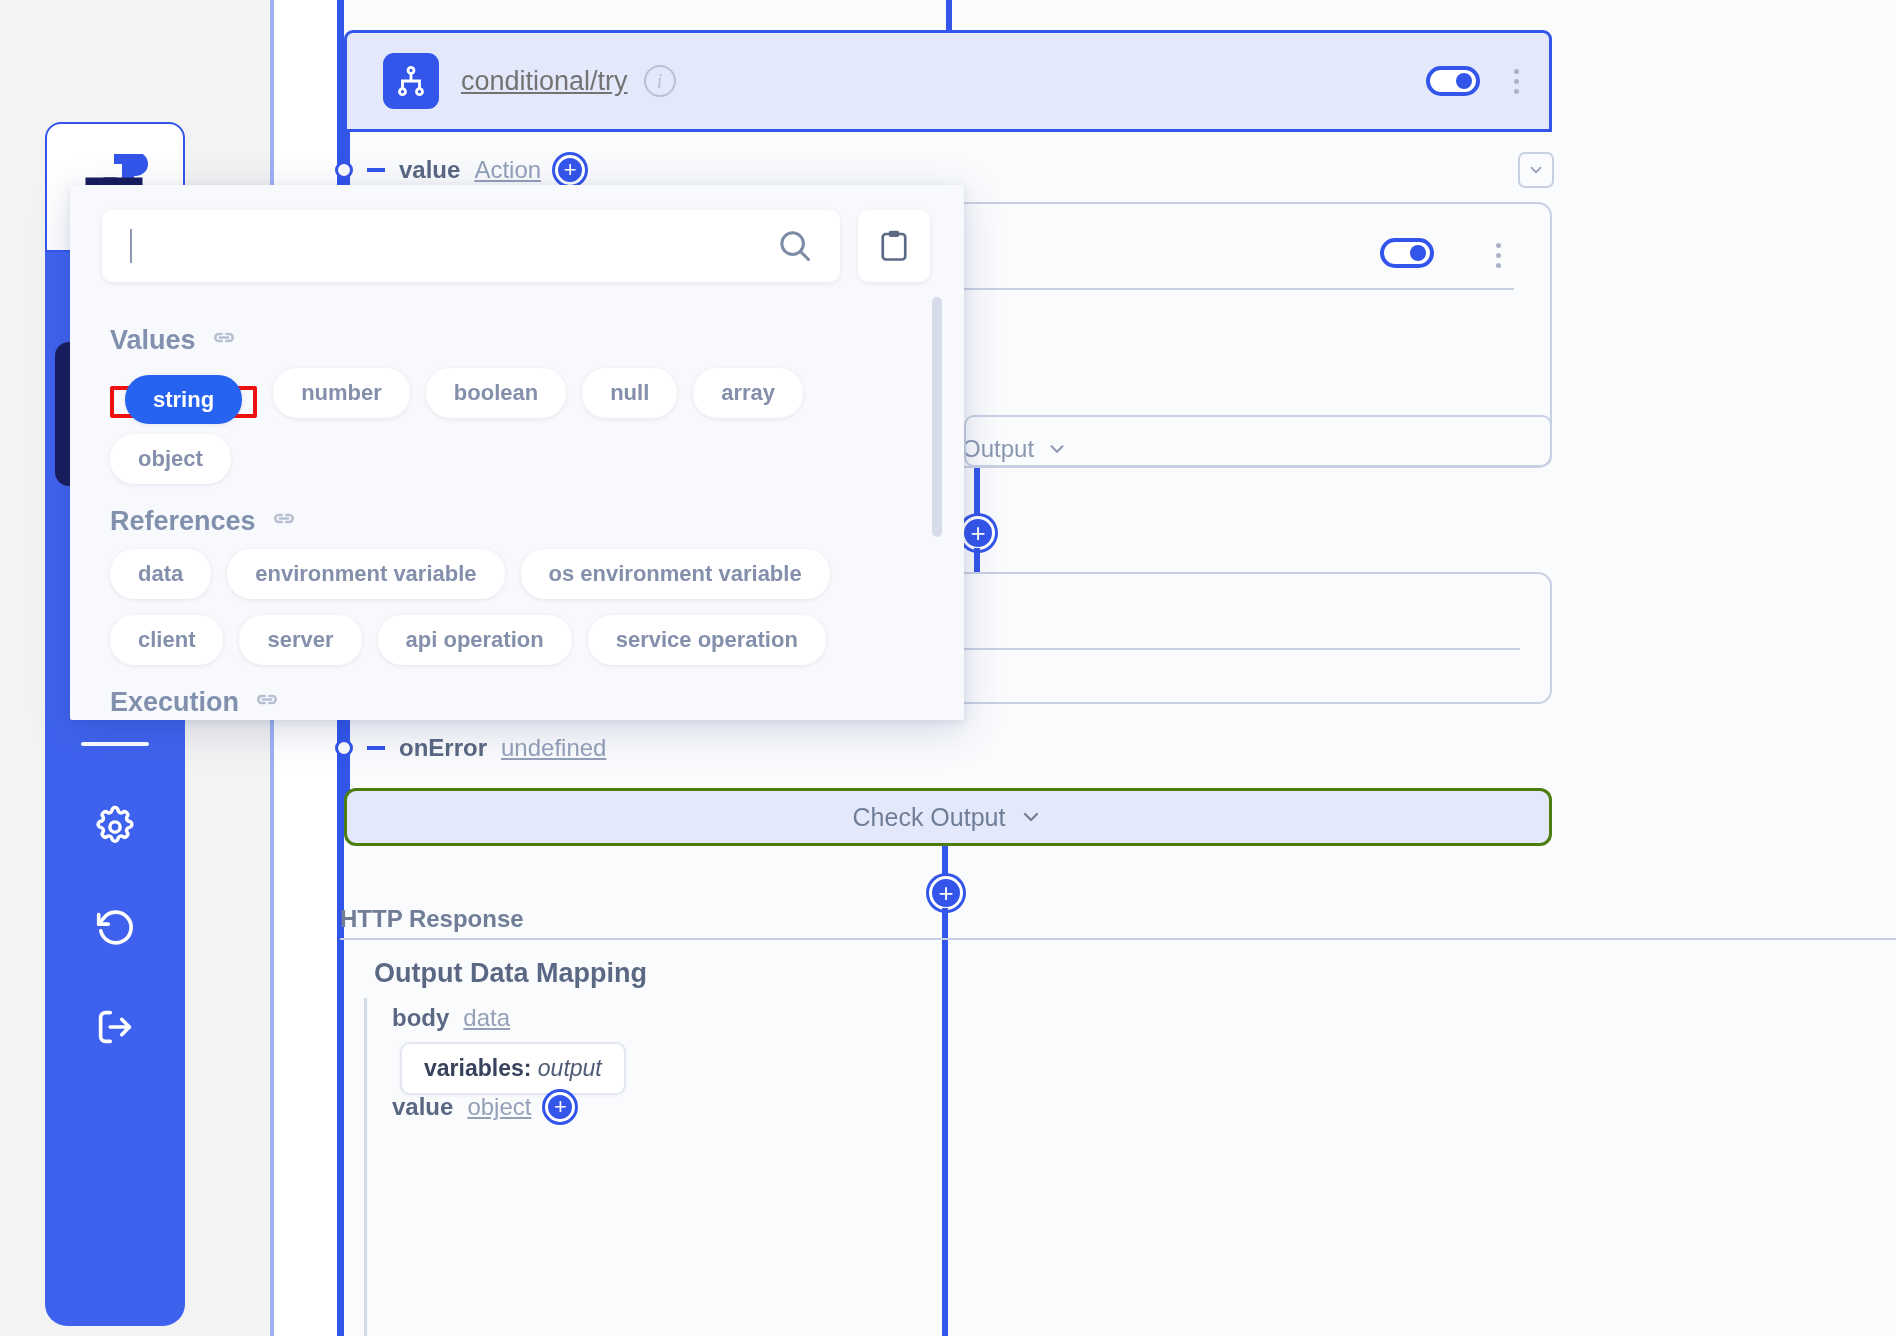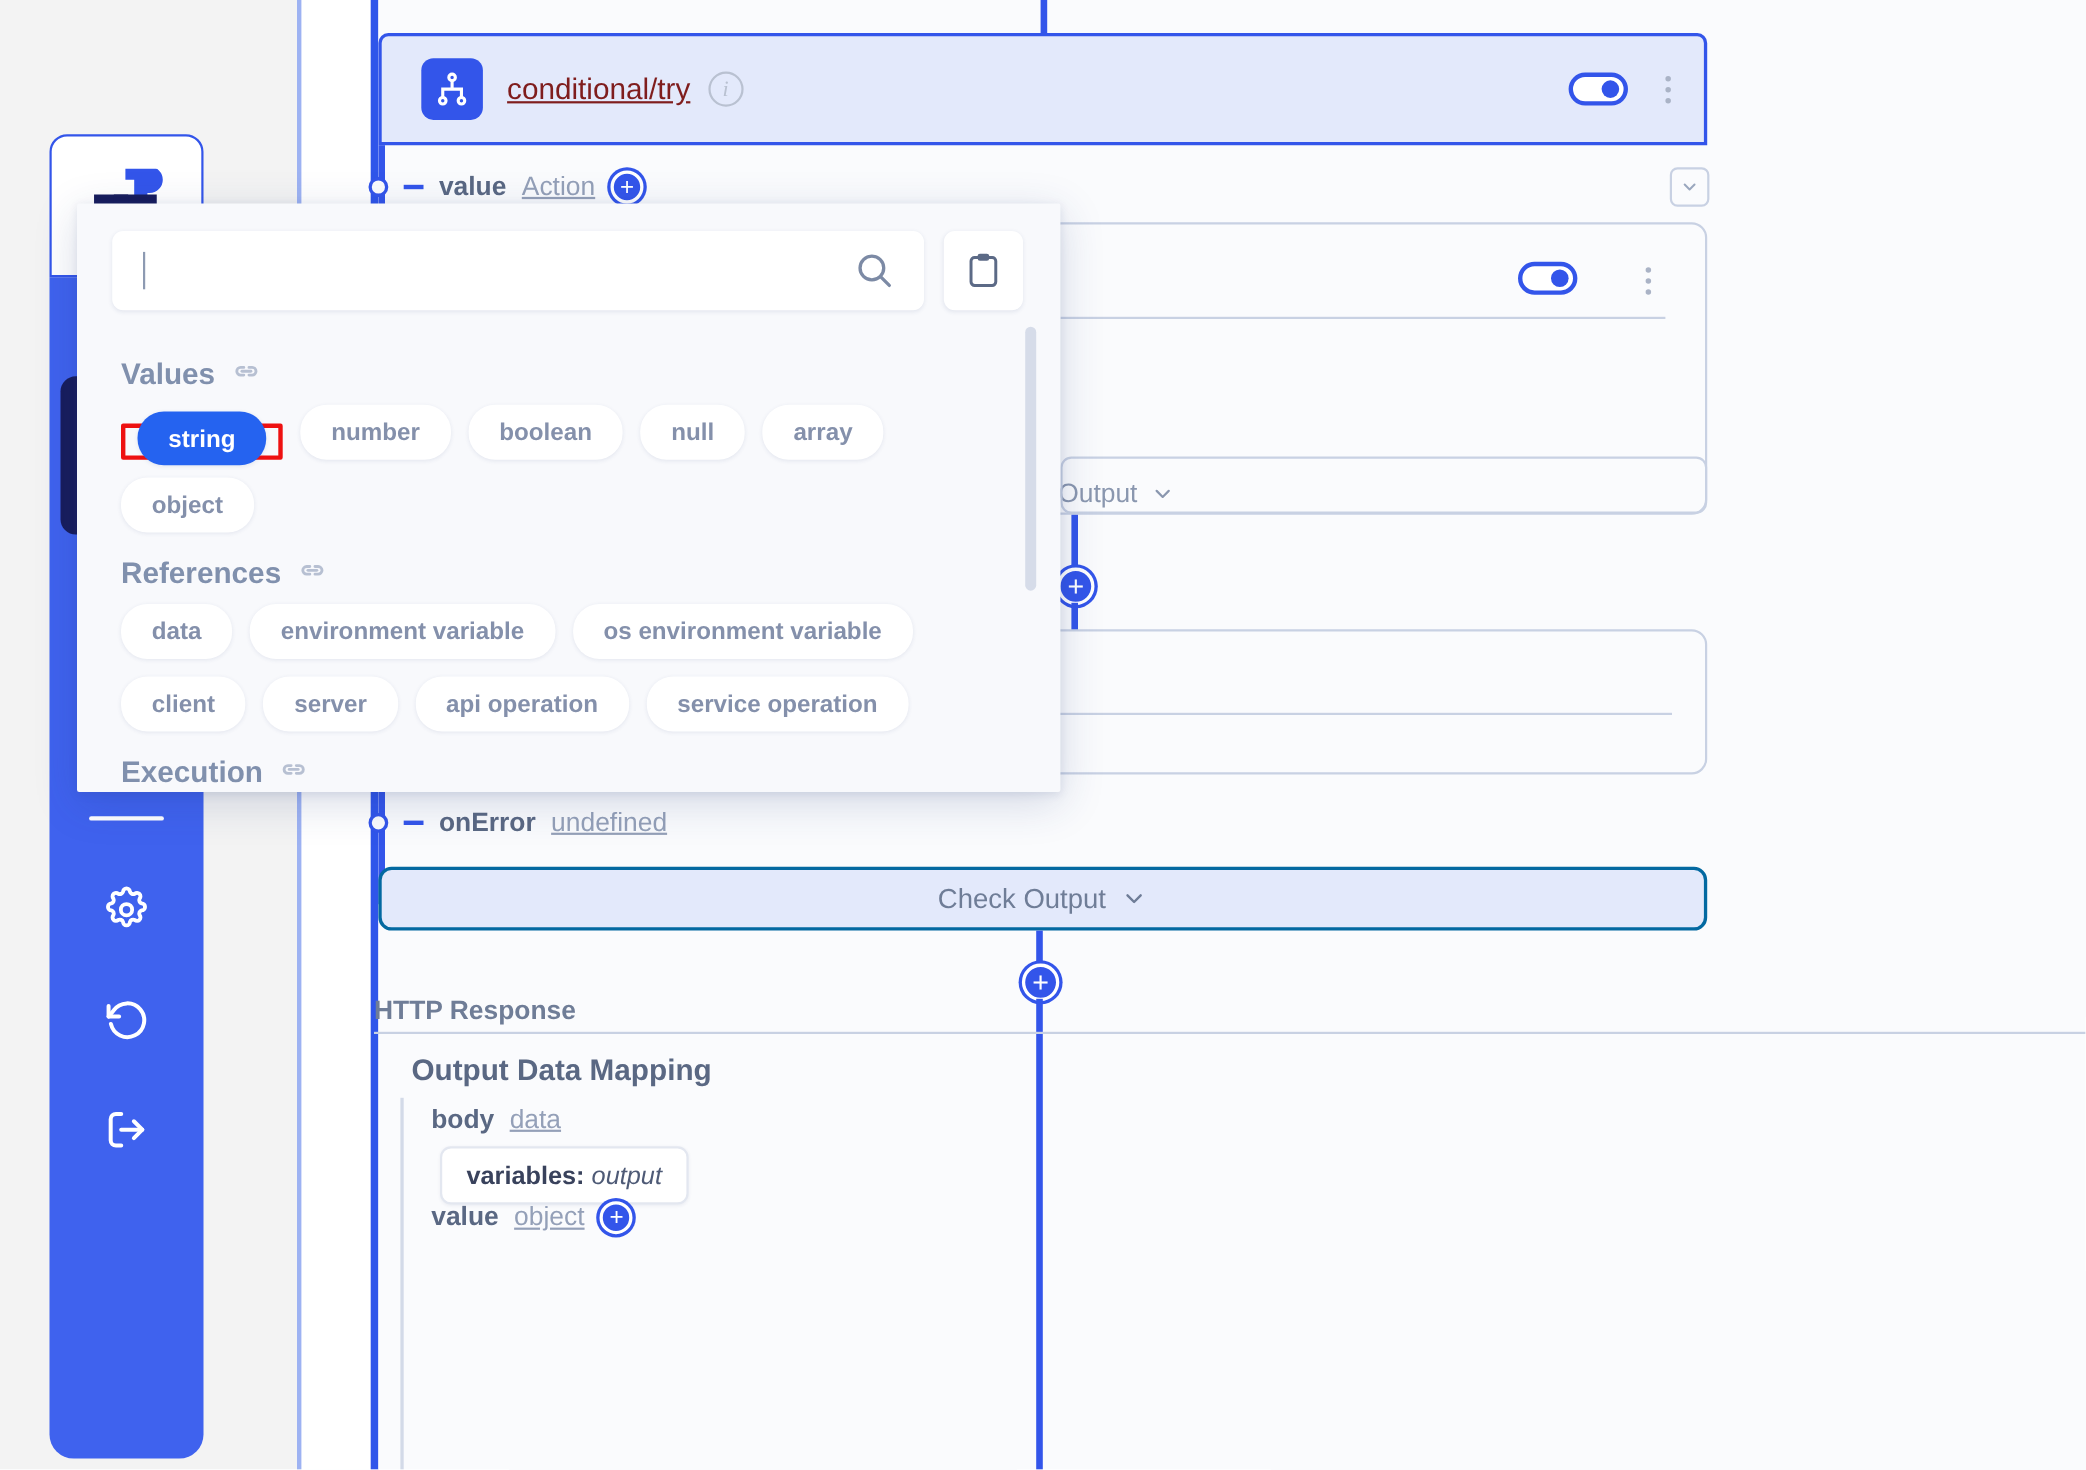--- a/index.html
+++ b/index.html
@@ -73,21 +73,21 @@
     border-radius: 9px 9px 0 0;
     display: flex; align-items: center;
   }
   .node-icon-box {
     width: 56px; height: 56px; margin-left: 36px;
     background: #3355ea; border-radius: 11px;
     display: flex; align-items: center; justify-content: center;
     flex: 0 0 auto;
   }
   .node-title {
-    margin-left: 22px; font-size: 27px; color: #7f1d1d;
+    margin-left: 22px; font-size: 27px; color: #737373;
     text-decoration: underline; font-weight: 400; cursor: pointer;
     white-space: nowrap;
   }
   .info-circle {
     margin-left: 16px; width: 32px; height: 32px;
     border: 2.5px solid #b9c1d1; border-radius: 50%;
     display: flex; align-items: center; justify-content: center;
     color: #b9c1d1; font-size: 20px; font-style: italic;
     font-family: "Liberation Serif", serif; cursor: pointer;
   }
@@ -144,21 +144,21 @@
   }
   .hairline { position: absolute; height: 2px; background: #c8d1e3; }
 
   .select-row {
     position: absolute; display: flex; align-items: center; gap: 12px;
     font-size: 24px; color: #8a97af; cursor: pointer;
   }
 
   .check-output {
     position: absolute; left: 0px; top: 788px; width: 1208px; height: 58px;
-    background: #e3e9fb; border: 3px solid #0369a1; border-radius: 12px;
+    background: #e3e9fb; border: 3px solid #4d7c0f; border-radius: 12px;
     display: flex; align-items: center; justify-content: center; gap: 14px;
     font-size: 25px; color: #6b7race; color: #6f7d97; cursor: pointer;
   }
 
   .section-label {
     position: absolute; font-size: 24px; font-weight: bold; color: #6f7d97;
   }
   .omapping-title {
     position: absolute; font-size: 27px; font-weight: bold; color: #5a6883;
   }

